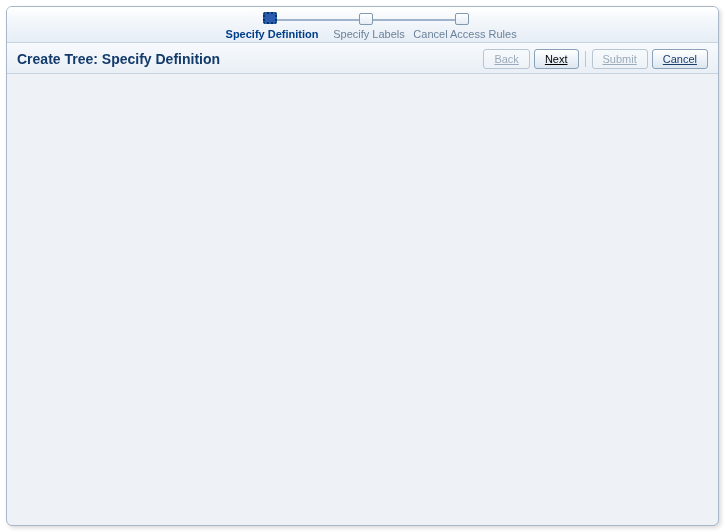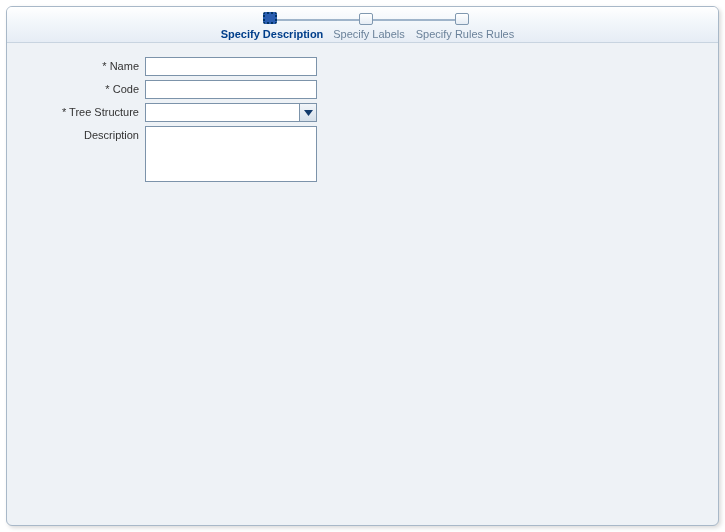--- a/index.html
+++ b/index.html
@@ -198,46 +198,37 @@
 
 <div class="wizard-wrap">
 
   <div class="topbar">
     <div class="train">
       <div class="train-line"></div>
       <div class="train-stop current stop1"></div>
       <div class="train-stop stop2"></div>
       <div class="train-stop stop3"></div>
       <div class="train-labels">
-        <div class="train-label current tl1">Specify Description</div>
+        <div class="train-label current tl1">Specify Definition</div>
         <div class="train-label tl2">Specify Labels</div>
-        <div class="train-label tl3">Specify Rules Rules</div>
+        <div class="train-label tl3">Cancel Access Rules</div>
       </div>
     </div>
   </div>
 
+  <div class="titlebar">
+    <div class="page-title">Create Tree: Specify Definition</div>
+    <div class="btnrow">
+      <button class="btn disabled underline">Back</button>
+      <button class="btn primary underline">Next</button>
+      <div class="btnsep"></div>
+      <button class="btn disabled underline">Submit</button>
+      <button class="btn underline">Cancel</button>
+    </div>
+  </div>
 
   <div class="form-area">
 
-    <div class="col left">
-      <div class="lbl req">Name</div>
-      <input type="text" class="field" value="" style="">
-
-      <div class="lbl req">Code</div>
-      <input type="text" class="field" value="" style="">
-
-      <div class="lbl req">Tree Structure</div>
-      <div class="select">
-        <div class="select-arrow">
-          <svg width="9" height="6" viewBox="0 0 9 6">
-              <polygon points="0,0 9,0 4.5,6" fill="#123a6b"></polygon>
-            </svg>
-        </div>
-      </div>
-
-      <div class="lbl">Description</div>
-      <textarea class="field" style=""></textarea>
-    </div>
 
 
   </div>
 
 </div>
 
 </body></html>

